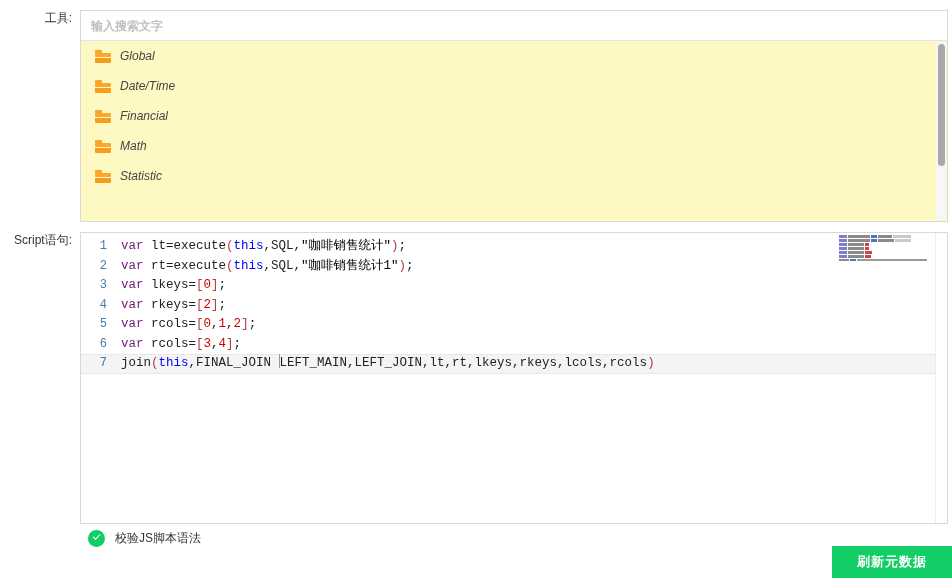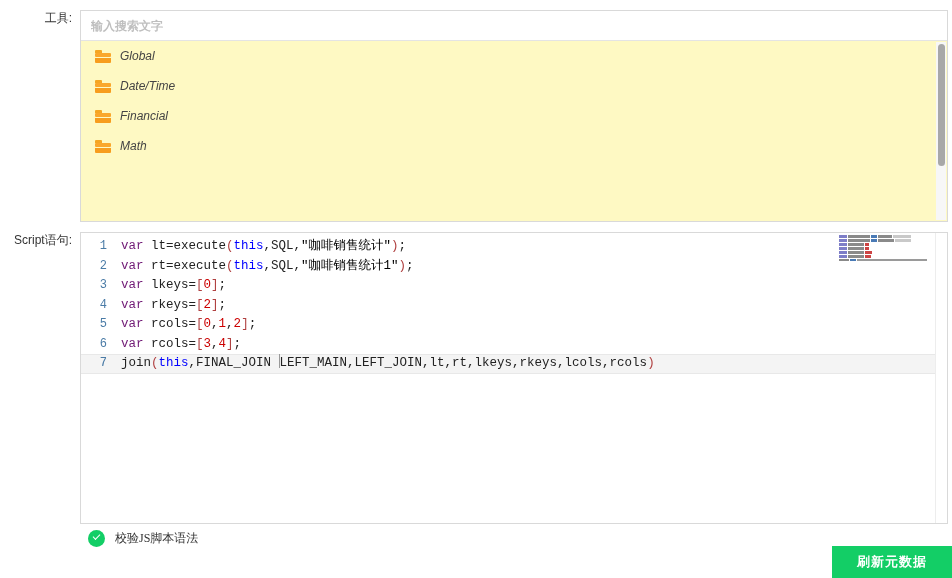--- a/index.html
+++ b/index.html
@@ -220,21 +220,20 @@
     border-left: 1px solid #ededed;
   }
 
   
   #validate-row {
     position: absolute;
     left: 88px;
     top: 530px;
     display: flex;
     align-items: center;
-    font-family: Liberation Serif, serif;
   }
   .check-icon {
     width: 17px;
     height: 17px;
     border-radius: 50%;
     background: #13ce66;
     position: relative;
     margin-right: 10px;
     flex: 0 0 auto;
   }
@@ -318,20 +317,28 @@
 
       <div class="tree-item">
         <span class="folder-icon">
           <span class="tab"></span>
             <span class="body"></span>
             <span class="body2"></span>
         </span>
         <span class="tree-label">Math</span>
       </div>
 
+      <div class="tree-item">
+        <span class="folder-icon">
+          <span class="tab"></span>
+            <span class="body"></span>
+            <span class="body2"></span>
+        </span>
+        <span class="tree-label">Statistic</span>
+      </div>
 
     </div>
     <div class="v-scrollbar">
       <div class="thumb"></div>
     </div>
   </div>
 </div>
 
 <div id="script-row" class="form-row">
   <div class="row-label">Script语句:</div>

